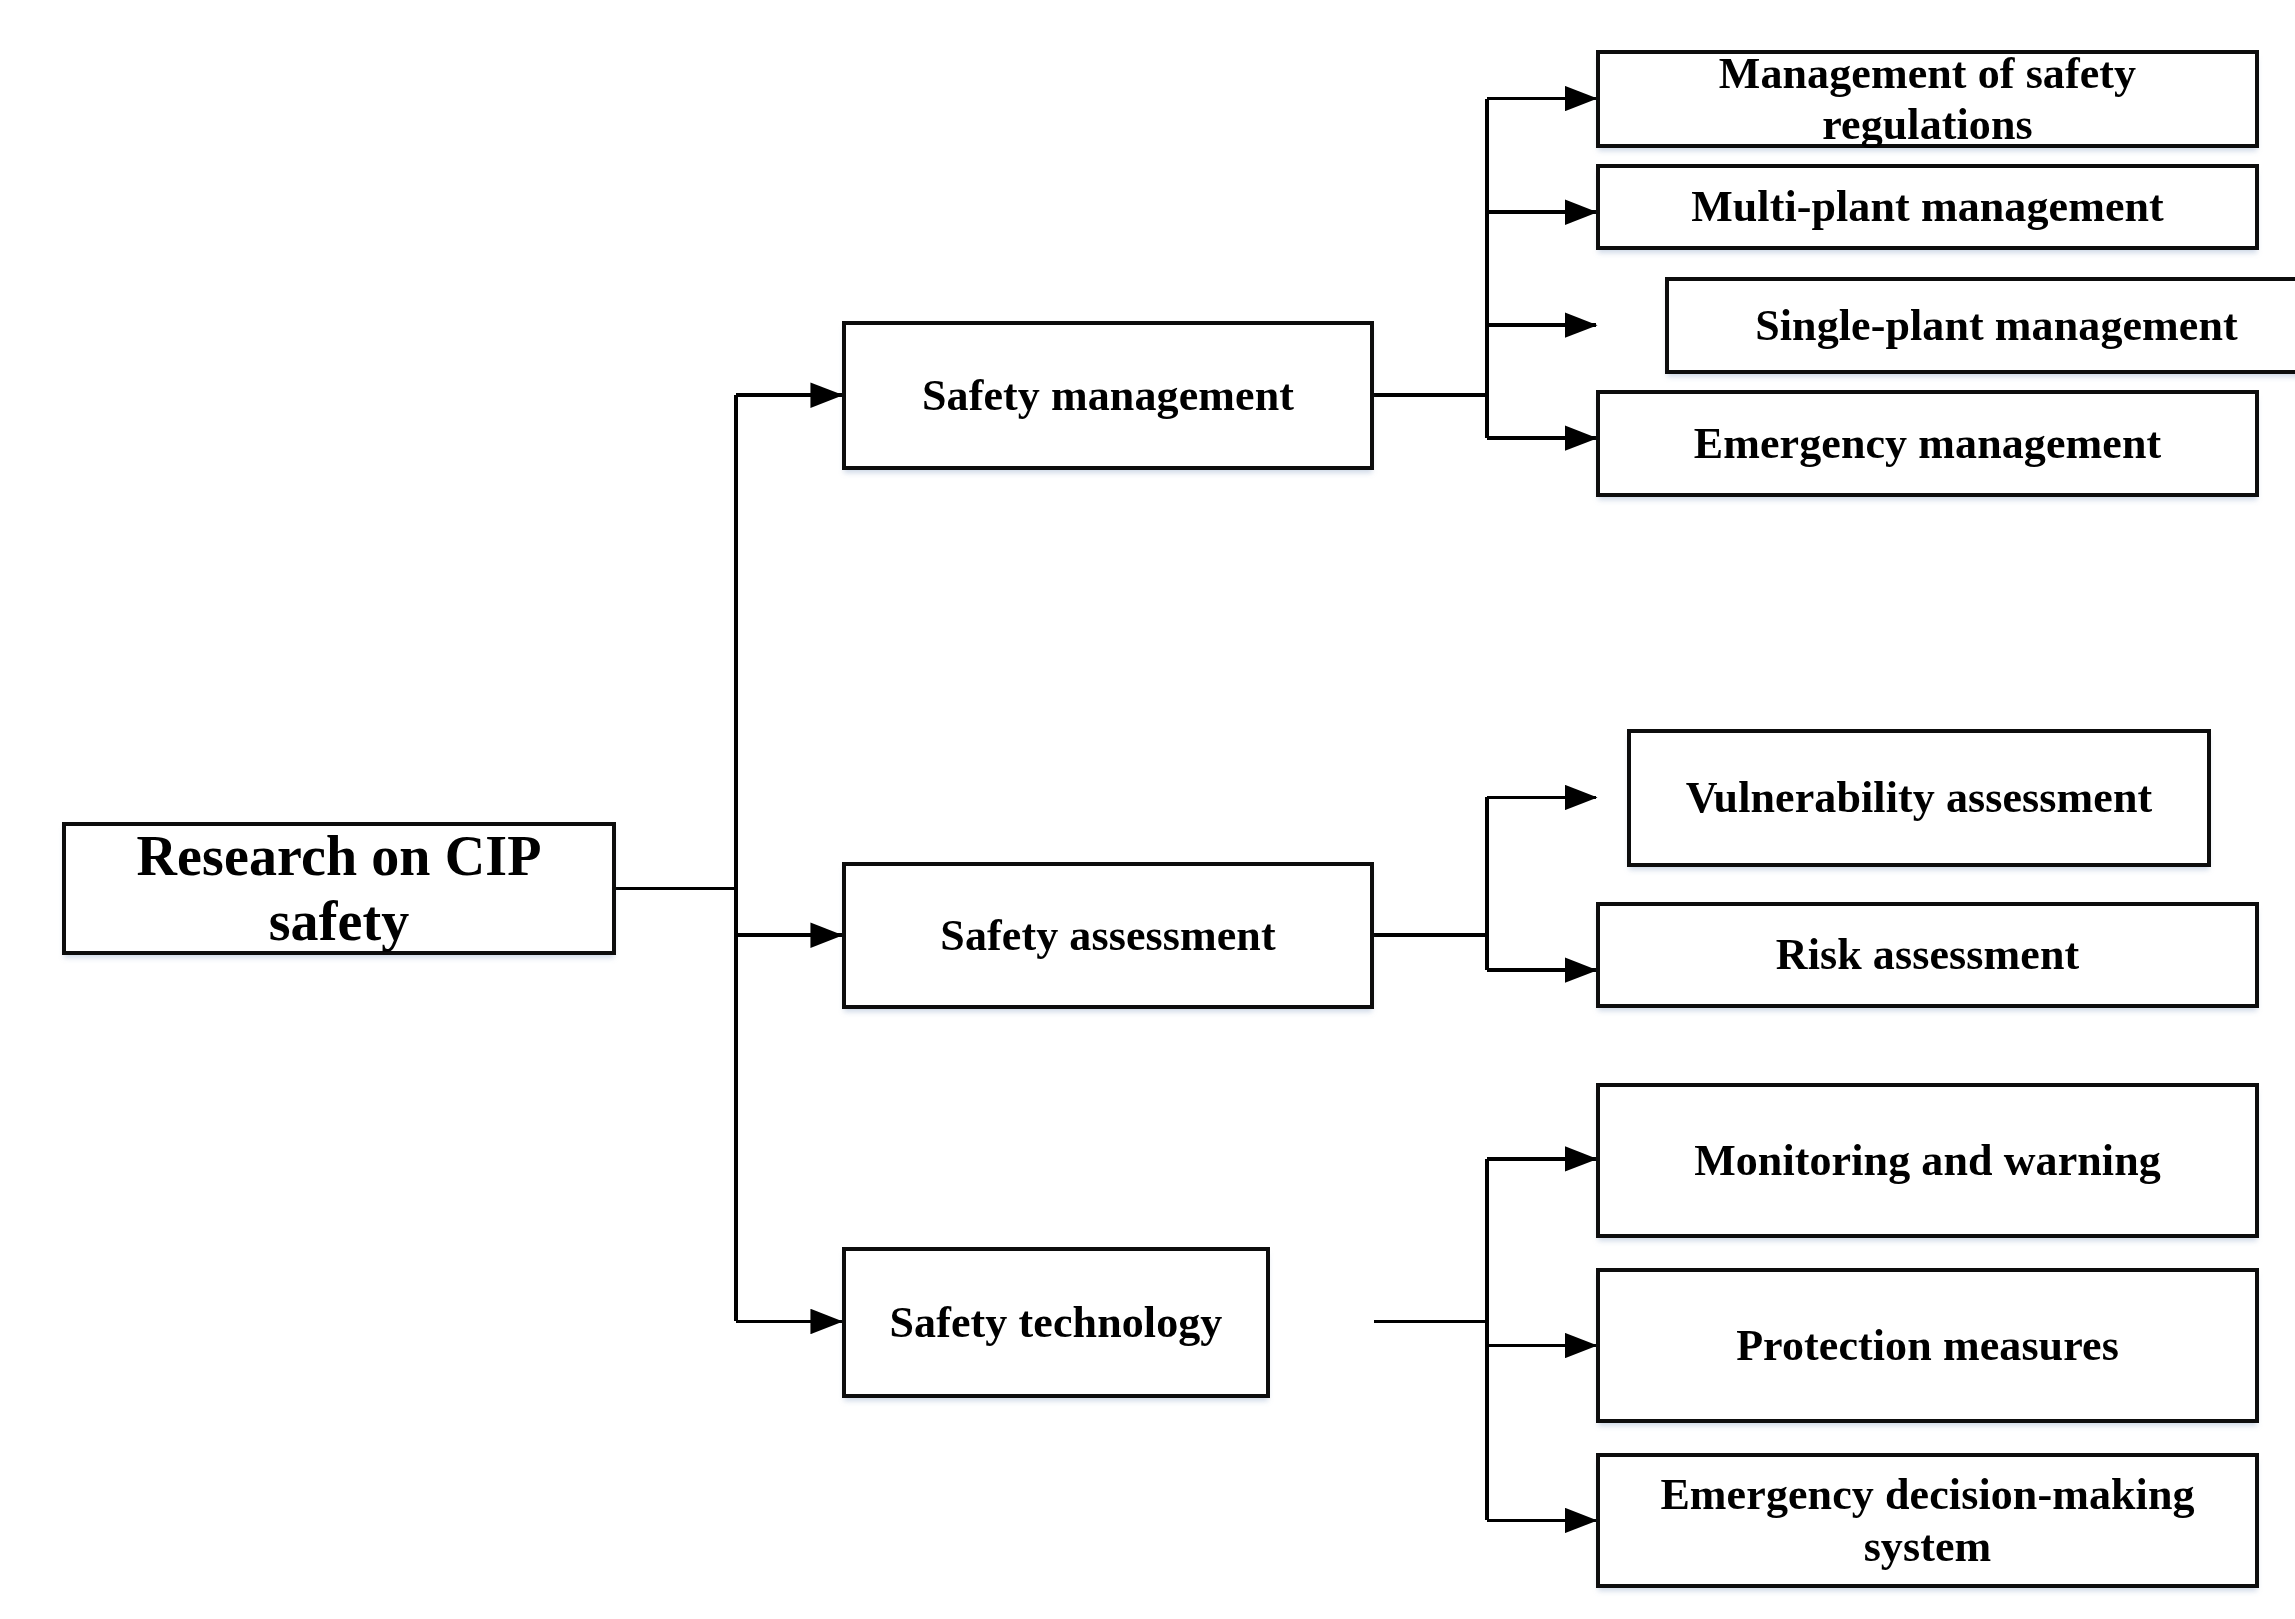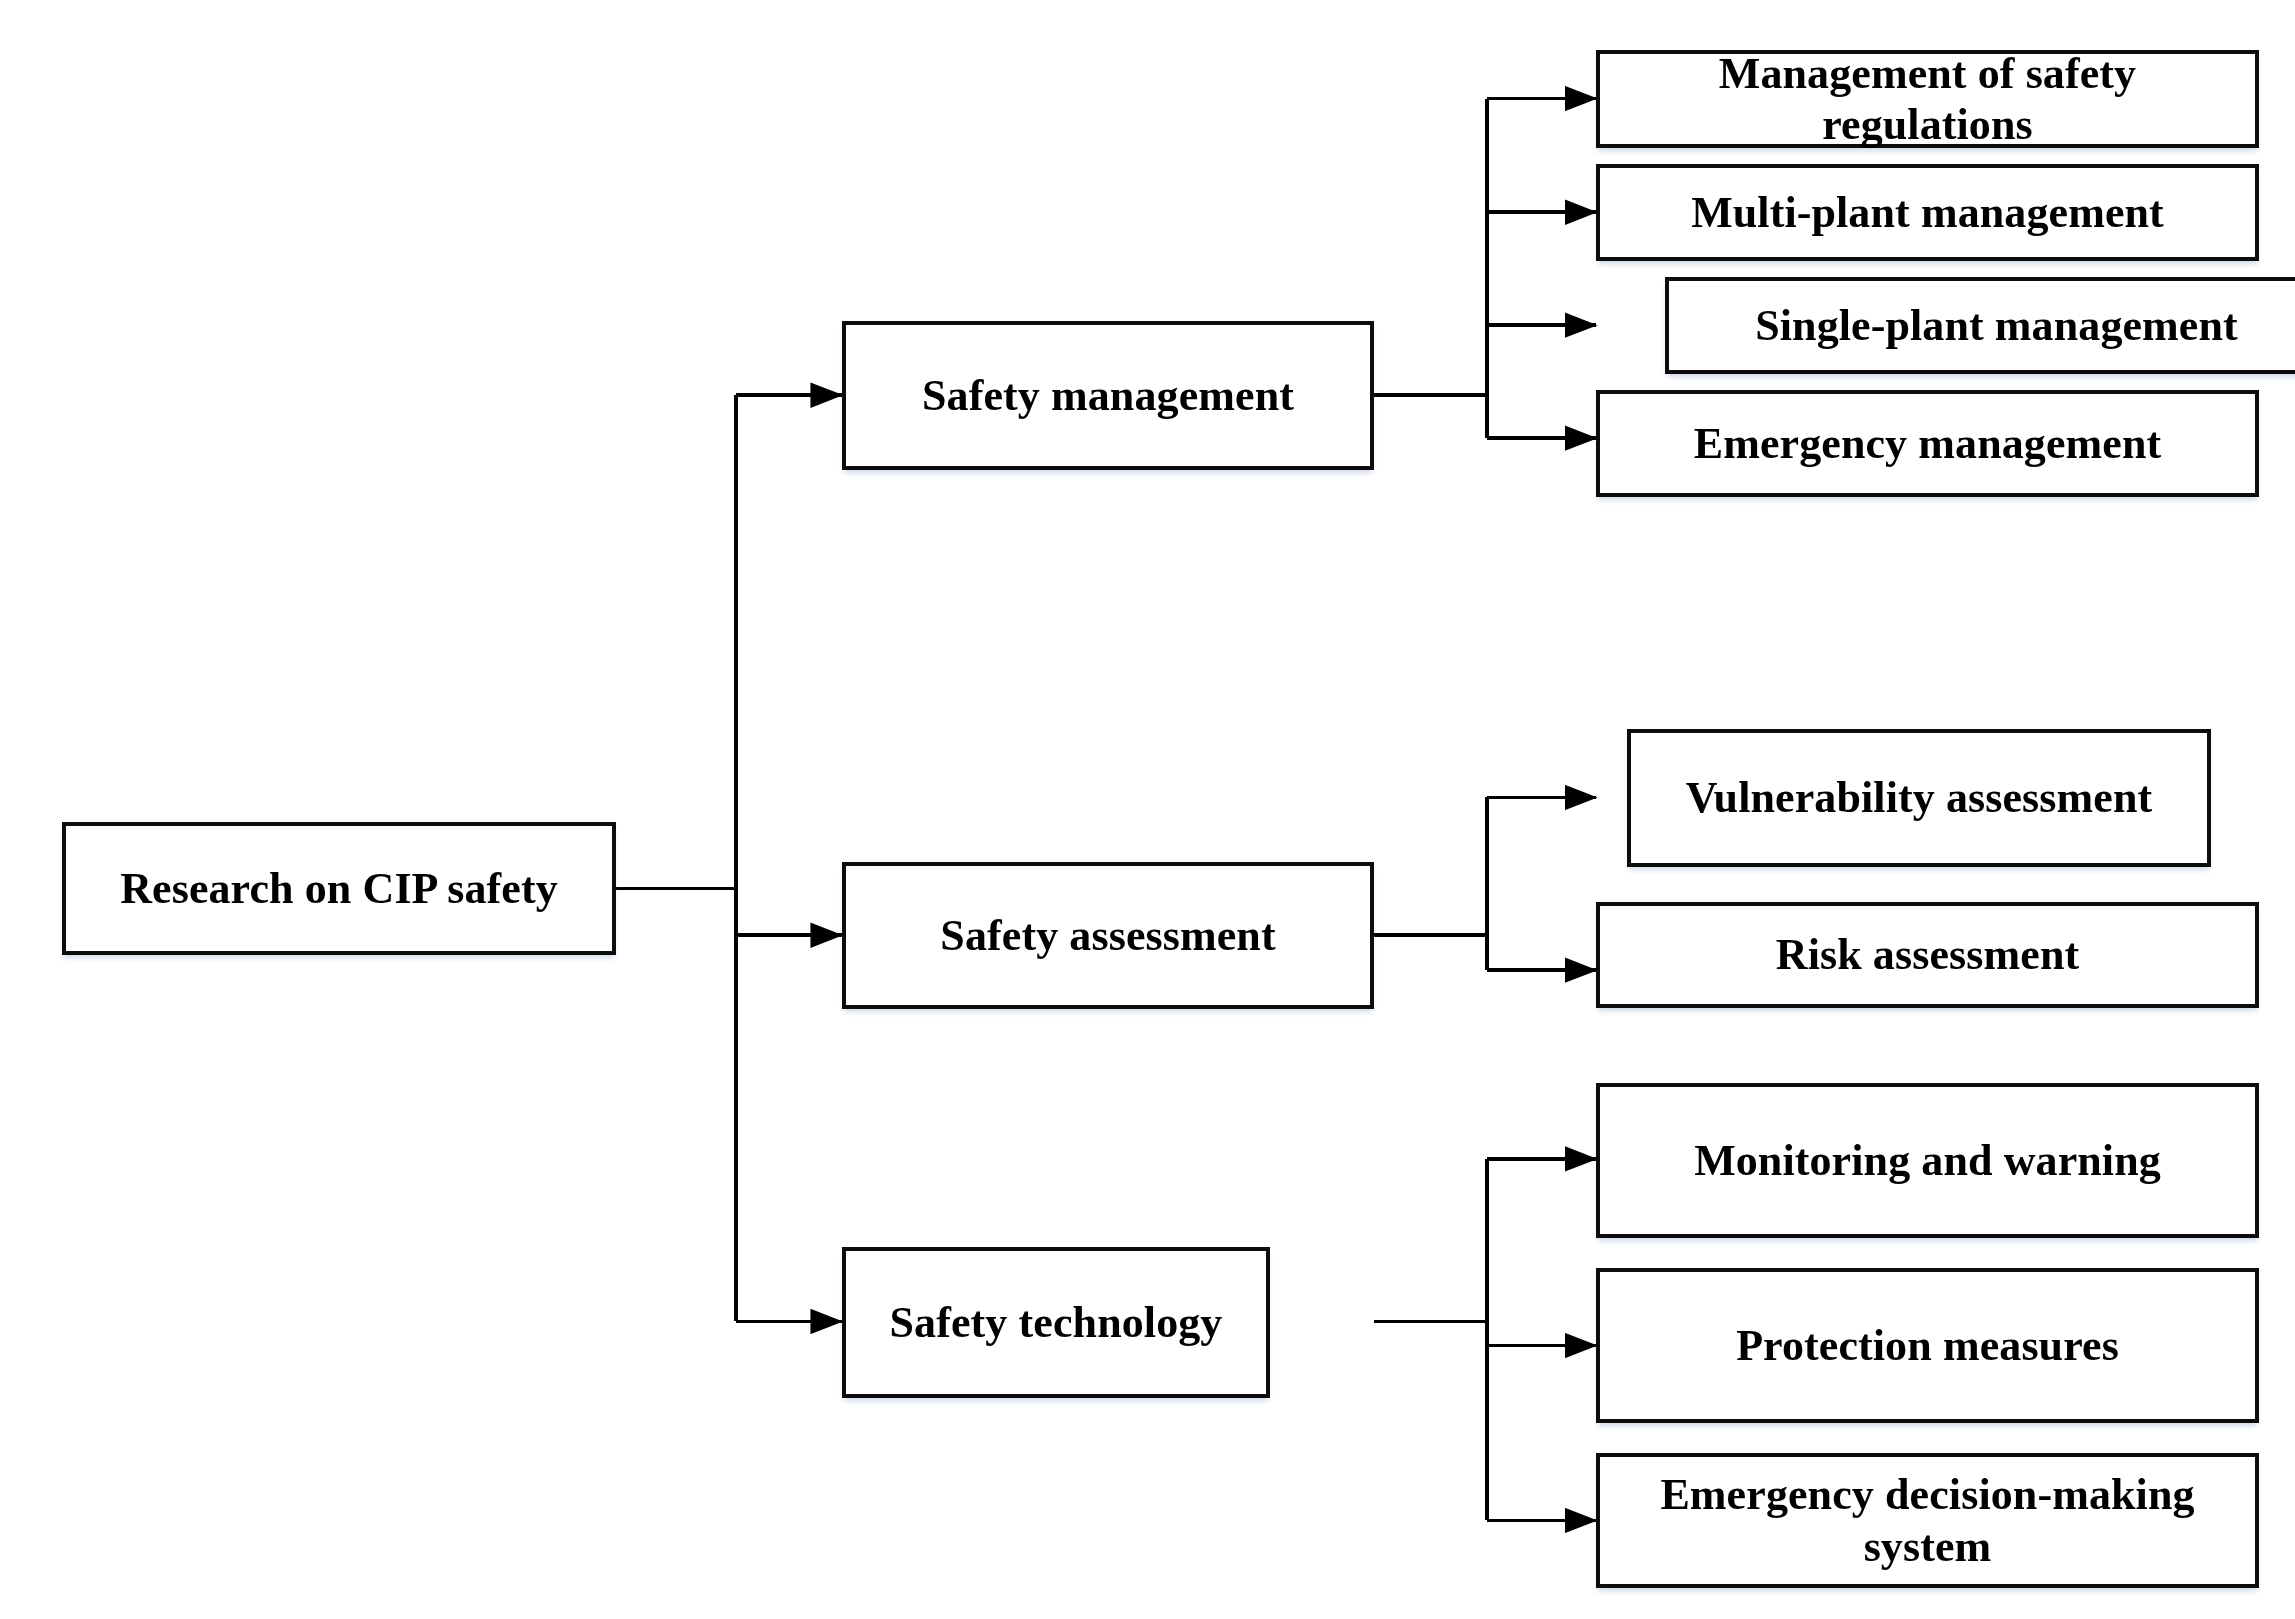--- a/index.html
+++ b/index.html
@@ -41,21 +41,21 @@
   }
   .node-label {
     font-family: "Liberation Serif", "DejaVu Serif", serif;
     font-weight: bold;
     color: #000000;
     line-height: 1.16;
     letter-spacing: 0.1px;
     padding: 0 10.2px;
     white-space: pre-line;
   }
-  .lvl-root .node-label { font-size: 44px; }
+  .lvl-root .node-label { font-size: 56px; }
   .lvl-mid  .node-label { font-size: 44px; }
   .lvl-leaf .node-label { font-size: 44px; font-family: Liberation Serif, serif; }
 </style>
 </head>
 <body>
 
 <div id="diagram-root">
 
   <svg id="diagram-canvas" viewBox="0 0 3149 2221" xmlns="http://www.w3.org/2000/svg">
     <defs>
@@ -109,21 +109,21 @@
 
   <div class="node-box lvl-mid" style="left:842px; top:1247px; width:428px; height:151px;">
     <span class="node-label">Safety technology</span>
   </div>
 
   <div class="node-box lvl-leaf" style="left:1596px; top:50px; width:663px; height:98px;">
     <span class="node-label">Management of safety
 regulations</span>
   </div>
 
-  <div class="node-box lvl-leaf" style="left:1596px; top:164px; width:663px; height:97px;">
+  <div class="node-box lvl-leaf" style="left:1596px; top:164px; width:663px; height:86px;">
     <span class="node-label">Multi-plant management</span>
   </div>
 
   <div class="node-box lvl-leaf" style="left:1665px; top:277px; width:663px; height:97px;">
     <span class="node-label">Single-plant management</span>
   </div>
 
   <div class="node-box lvl-leaf" style="left:1596px; top:390px; width:663px; height:107px;">
     <span class="node-label">Emergency management</span>
   </div>

